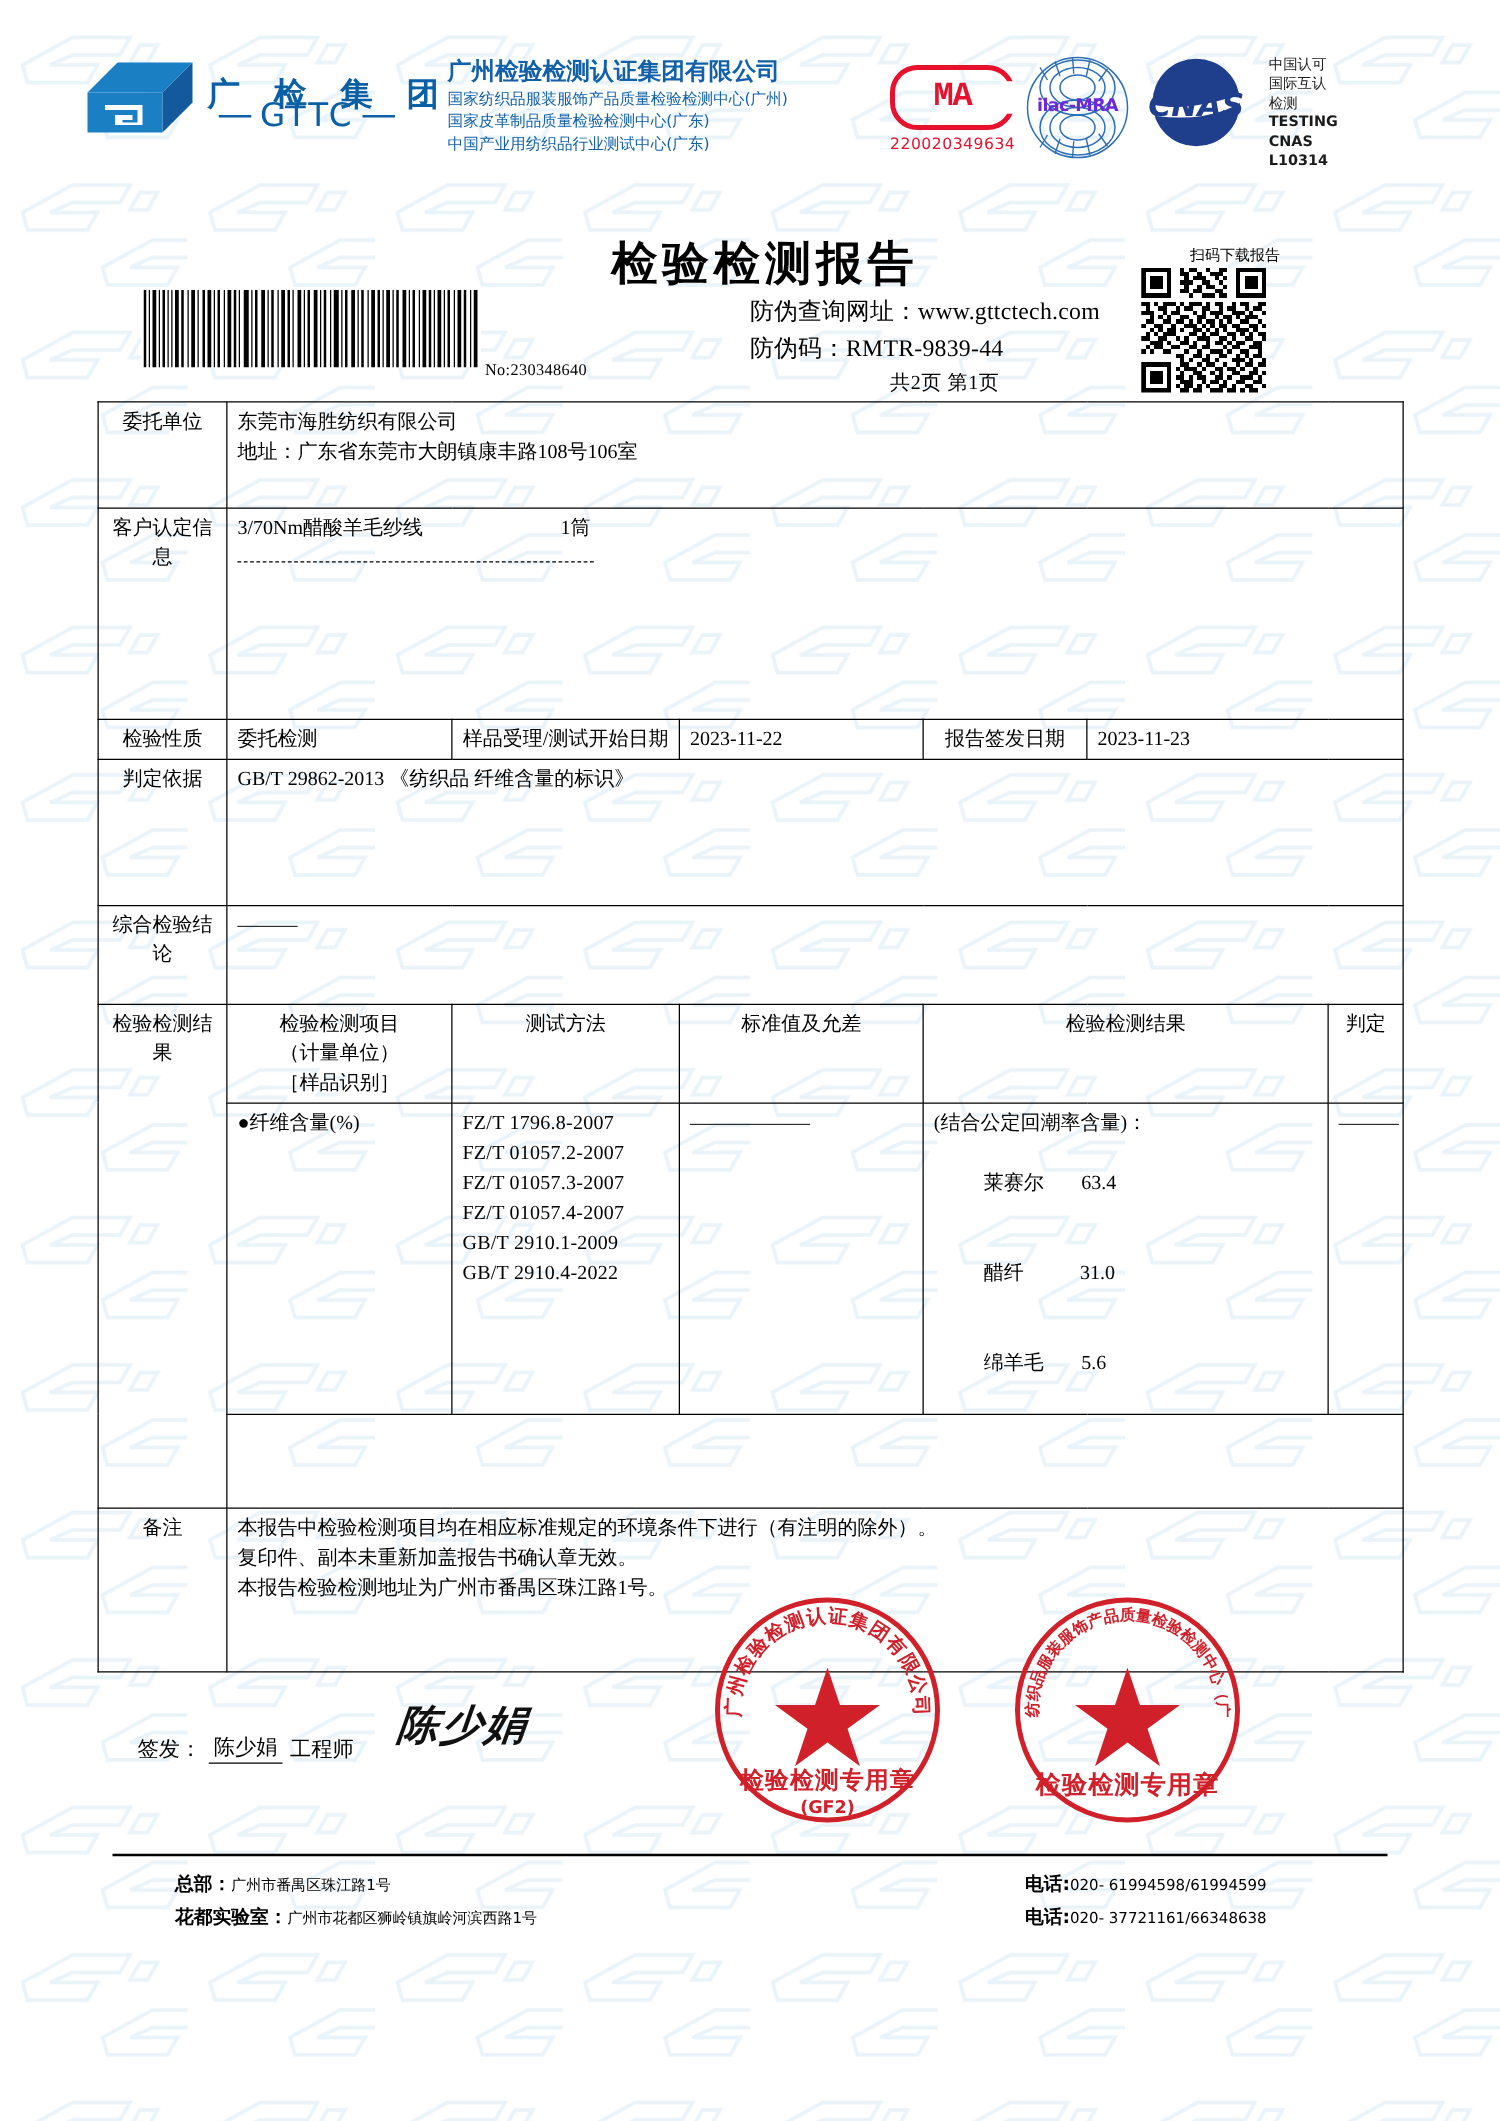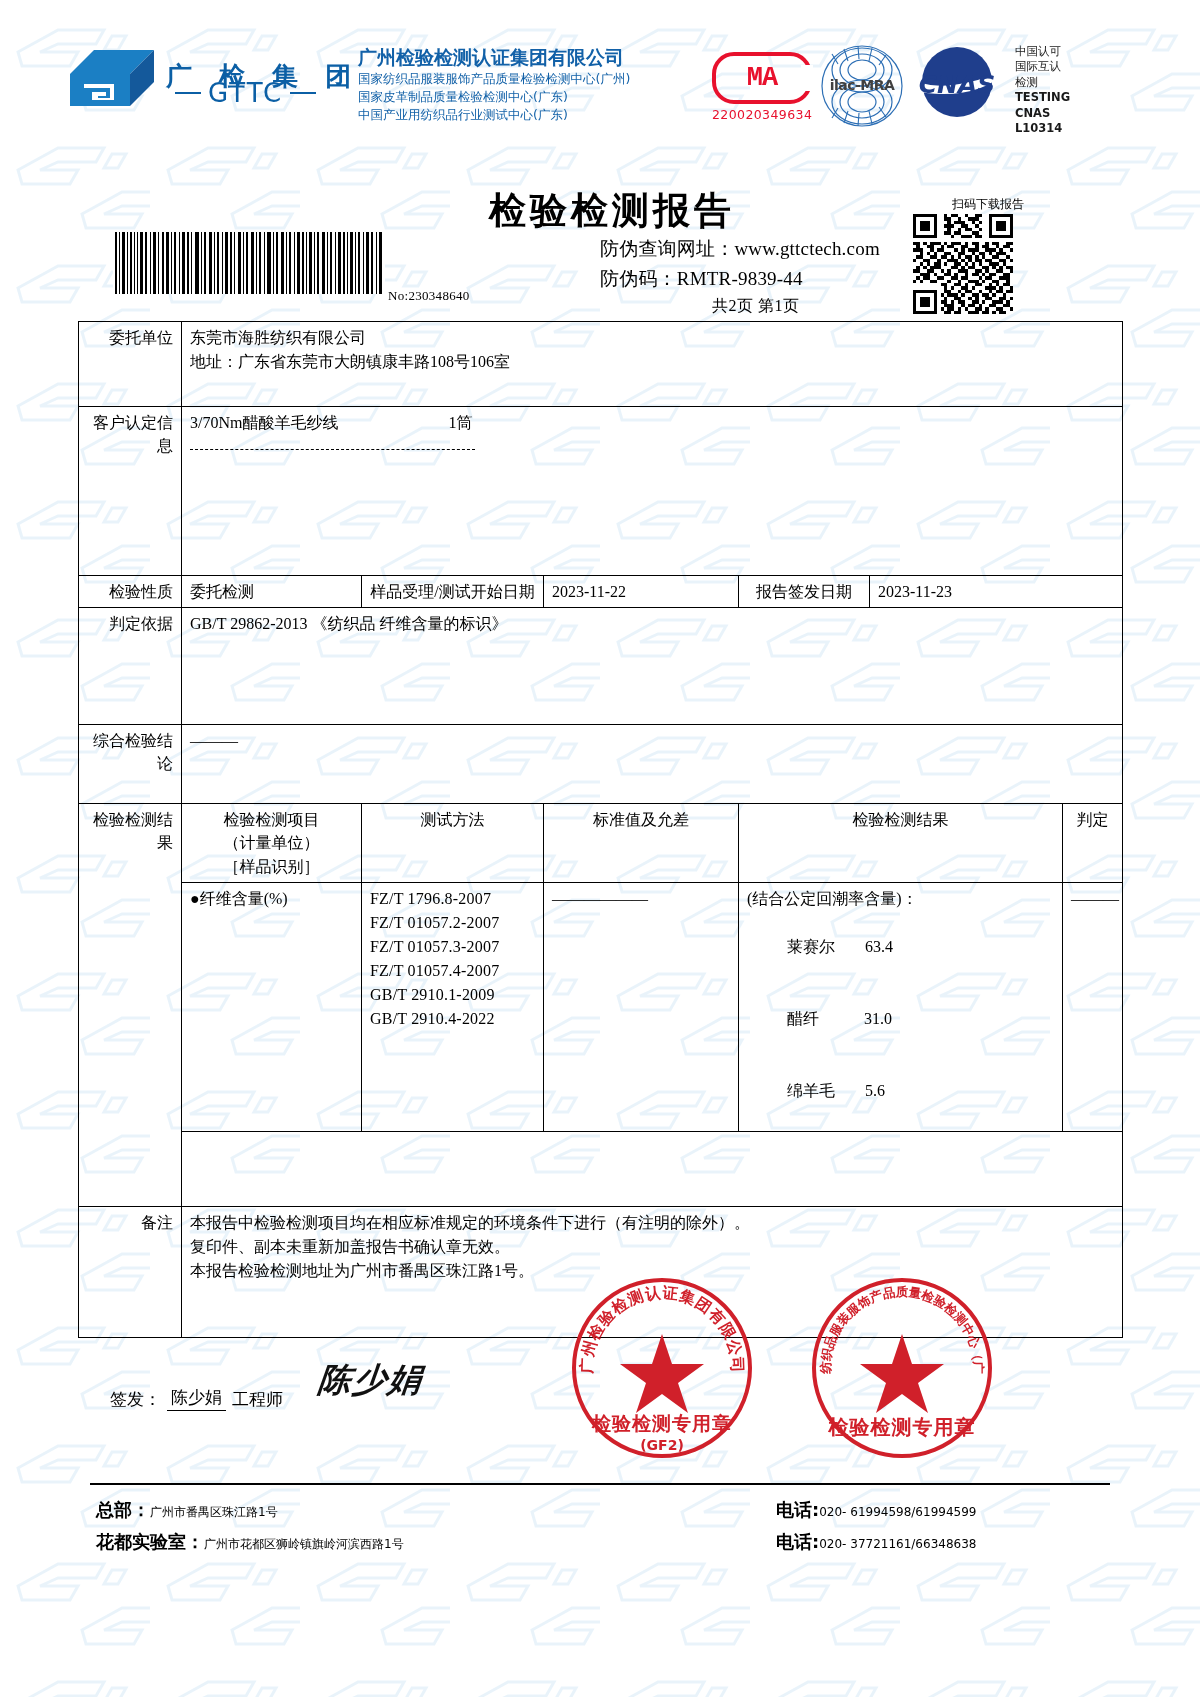--- a/index.html
+++ b/index.html
@@ -66,21 +66,21 @@
   .ma-num{
     font-family:"DejaVu Sans","Liberation Sans",sans-serif;
     font-size:12.5px;color:#e8112d;margin-top:3px;letter-spacing:.4px;
   }
 
   
   .ilac{position:absolute;left:820px;top:44px;width:84px;height:84px;}
   .ilac-txt{
     position:absolute;left:0;top:33px;width:84px;text-align:center;
     font-family:"DejaVu Sans","Liberation Sans",sans-serif;
-    font-weight:bold;font-size:14px;color:#404040;letter-spacing:-.5px;
+    font-weight:bold;font-size:14px;color:#6d28d9;letter-spacing:-.5px;
   }
 
   
   .cnas{position:absolute;left:905px;top:46px;}
   .cnas-logo{width:105px;height:72px;position:relative;}
   .cnas-txt{
     position:absolute;left:110px;top:-2px;
     font-family:"DejaVu Sans","Liberation Sans",sans-serif;
     font-size:11.5px;line-height:1.34;color:#1a1a1a;
   }
@@ -123,21 +123,21 @@
     width:1044px;border-collapse:collapse;
     table-layout:fixed;
   }
   table.main td{
     border:1px solid #000;
     font-size:16px;
     padding:4px 8px;
     vertical-align:top;
     line-height:1.45;
   }
-  td.lbl{text-align:right;vertical-align:middle;font-size:16px;padding:4px 2px;}
+  td.lbl{text-align:center;vertical-align:middle;font-size:16px;padding:4px 2px;}
   td.mid{vertical-align:middle;}
   td.ctr{text-align:center;vertical-align:middle;}
   .pad-l{padding-left:10px;}
   .dashline{
     border-bottom:1.5px dashed #000;width:285px;height:1px;margin-top:14px;
   }
   .cell-lines div{line-height:1.5;}
   .mono{font-family:"Liberation Serif","DejaVu Serif",serif;letter-spacing:.2px;}
 
   
@@ -168,21 +168,21 @@
   
   .footer-rule{
     position:absolute;left:90px;top:1483px;width:1020px;height:2px;background:#000;
   }
   .footer{
     position:absolute;left:96px;top:1494px;width:1010px;
     font-family:"DejaVu Sans","Liberation Sans",sans-serif;
     font-size:12px;color:#000;
   }
   .footer-row{display:flex;justify-content:space-between;line-height:1.75;}
-  .footer b{font-size:18px;}
+  .footer b{font-size:15px;margin-left:44px;}
   .f-left{width:470px;}
   .f-right{width:330px;}
 </style>
 </head>
 <body>
 
 <svg class="wm" viewBox="0 0 1200 1697" preserveAspectRatio="none">
   <defs>
     <pattern id="gt" width="150" height="118" patternUnits="userSpaceOnUse">
       <g fill="none" stroke="#d8eaf7" stroke-width="3">

